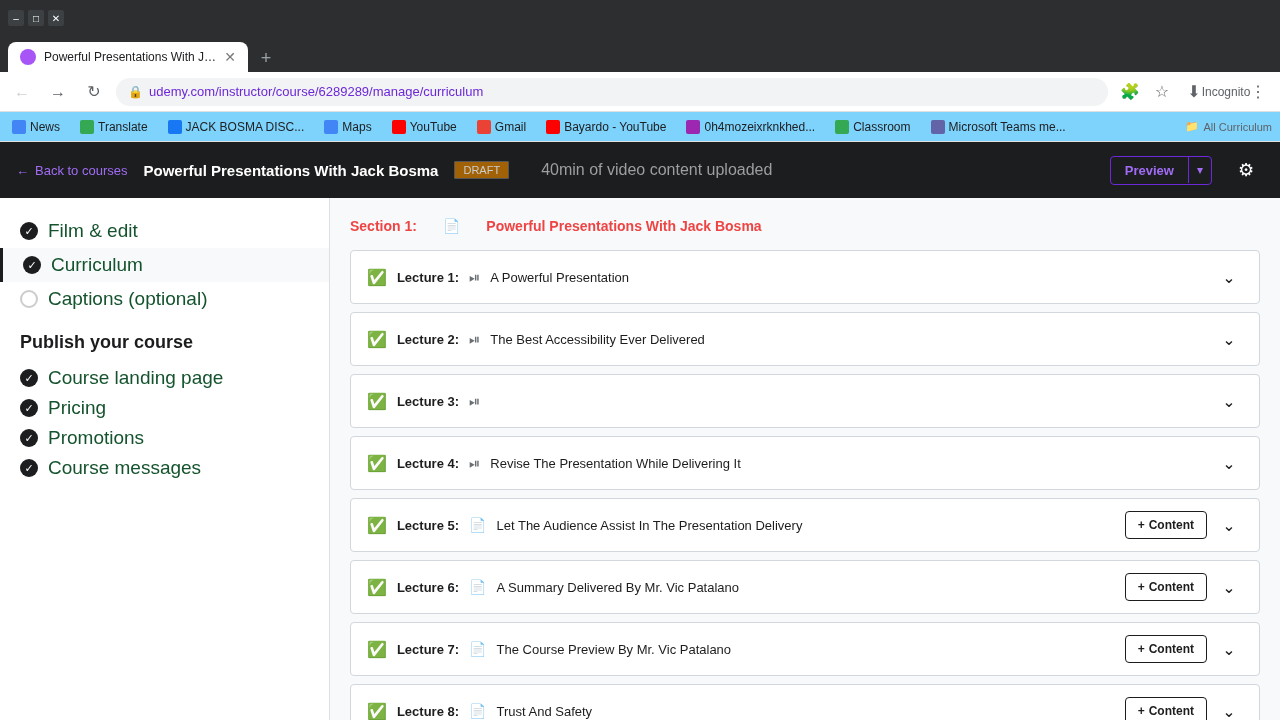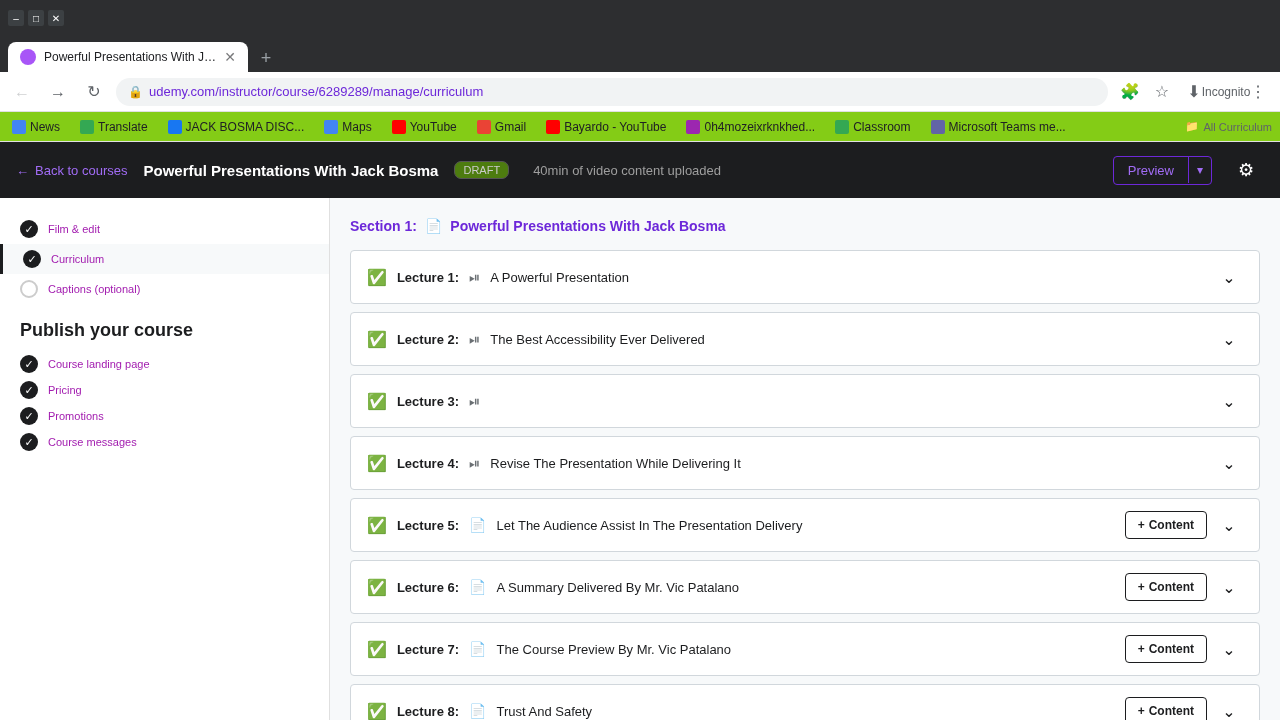--- a/index.html
+++ b/index.html
@@ -23,65 +23,65 @@
 
     .nav-bar { display: flex; align-items: center; height: 40px; background: #fff; padding: 0 8px; gap: 8px; border-bottom: 1px solid #e0e0e0; }
     .nav-btn { width: 28px; height: 28px; display: flex; align-items: center; justify-content: center; border-radius: 50%; cursor: pointer; color: #5f6368; font-size: 16px; border: none; background: none; }
     .nav-btn.disabled { opacity: 0.3; cursor: default; }
     .address-bar { flex: 1; height: 28px; background: #f1f3f4; border-radius: 14px; display: flex; align-items: center; padding: 0 12px; gap: 6px; font-size: 13px; color: #202124; cursor: text; }
     .address-bar-lock { font-size: 12px; color: #5f6368; }
     .address-text { flex: 1; font-size: 13px; color: #6d28d9; }
     .nav-actions { display: flex; gap: 4px; }
 
     
-    .bookmarks-bar { display: flex; align-items: center; height: 30px; background: #84cc16; padding: 0 8px; gap: 12px; border-bottom: 1px solid #e0e0e0; overflow: hidden; font-size: 12px; color: #202124; }
+    .bookmarks-bar { display: flex; align-items: center; height: 30px; background: #7dd3fc; padding: 0 8px; gap: 12px; border-bottom: 1px solid #e0e0e0; overflow: hidden; font-size: 12px; color: #202124; }
     .bookmark-item { display: flex; align-items: center; gap: 4px; cursor: pointer; white-space: nowrap; padding: 2px 4px; border-radius: 4px; }
     .bookmark-favicon { width: 14px; height: 14px; border-radius: 2px; background: #4285f4; flex-shrink: 0; }
     .bm-news { background: #4285f4; }
     .bm-translate { background: #34a853; }
     .bm-jack { background: #1877f2; }
     .bm-youtube { background: #ff0000; }
     .bm-gmail { background: #ea4335; }
     .bm-bayardo { background: #ff0000; }
     .bm-oh4 { background: #9c27b0; }
     .bm-classroom { background: #34a853; }
     .bm-teams { background: #6264a7; }
     .bm-all { font-size: 11px; color: #5f6368; margin-left: auto; display: flex; align-items: center; gap: 4px; }
 
     
     .app { display: flex; flex-direction: column; height: calc(720px - 142px); background: #f7f9fa; }
     .app-header { display: flex; align-items: center; height: 56px; background: #1c1d1f; padding: 0 16px; gap: 16px; flex-shrink: 0; }
     .back-link { display: flex; align-items: center; gap: 6px; color: #a16cf5; font-size: 13px; cursor: pointer; }
     .course-title { color: #fff; font-size: 15px; font-weight: 600; }
-    .draft-badge { background: #4d7c0f; color: #ccc; font-size: 11px; padding: 2px 8px; border-radius: 7px; border: 1px solid #555; }
-    .upload-info { color: #9e9e9e; font-size: 13px; margin-left: 8px; }
+    .draft-badge { background: #a16207; color: #ccc; font-size: 11px; padding: 2px 8px; border-radius: 1px; border: 1px solid #555; }
+    .upload-info { color: #9e9e9e; font-size: 16px; margin-left: 16px; }
     .header-spacer { flex: 1; }
     .preview-btn { display: flex; align-items: center; gap: 0; border: 1px solid #6d28d9; border-radius: 4px; overflow: hidden; }
-    .preview-main { background: transparent; color: #a16cf5; border: none; padding: 6px 14px; cursor: pointer; font-size: 13px; font-weight: 400; }
+    .preview-main { background: transparent; color: #a16cf5; border: none; padding: 6px 14px; cursor: pointer; font-size: 13px; font-weight: 700; }
     .preview-caret { background: transparent; color: #a16cf5; border: none; border-left: 1px solid #6d28d9; padding: 6px 8px; cursor: pointer; font-size: 12px; }
     .settings-btn { width: 36px; height: 36px; display: flex; align-items: center; justify-content: center; color: #fff; cursor: pointer; border: none; background: none; font-size: 18px; }
 
     
     .main-layout { display: flex; flex: 1; overflow: hidden; }
 
     
     .sidebar { width: 330px; background: #fff; border-right: 1px solid #e0e0e0; padding: 16px 0; overflow-y: auto; flex-shrink: 0; }
     .sidebar-item { display: flex; align-items: center; gap: 10px; padding: 6px 20px; cursor: pointer; }
     .radio-circle { width: 18px; height: 18px; border-radius: 50%; border: 2px solid #ccc; flex-shrink: 0; display: flex; align-items: center; justify-content: center; }
     .check-circle { width: 18px; height: 18px; border-radius: 50%; background: #1c1d1f; flex-shrink: 0; display: flex; align-items: center; justify-content: center; color: #fff; font-size: 11px; }
-    .sidebar-label { font-size: 11px; color: #a21caf; }
+    .sidebar-label { font-size: 19px; color: #14532d; }
 
     .publish-section { padding: 16px 20px; }
     .publish-title { font-size: 18px; font-weight: 700; color: #1c1d1f; margin-bottom: 10px; }
     .publish-item { display: flex; align-items: center; gap: 10px; padding: 4px 0; }
     .submit-btn { margin: 20px; background: #7c3aed; color: #fff; border: none; border-radius: 4px; padding: 12px 20px; font-size: 14px; font-weight: 700; cursor: pointer; width: calc(100% - 40px); text-align: center; }
 
     
     .content-area { flex: 1; overflow-y: auto; padding: 20px; background: #f7f9fa; }
-    .section-header { display: flex; align-items: center; gap: 8px; margin-bottom: 16px; font-size: 14px; font-weight: 600; color: #6d28d9; }
+    .section-header { display: flex; align-items: center; gap: 26px; margin-bottom: 16px; font-size: 14px; font-weight: 600; color: #ef4444; }
 
     .lecture-item { background: #fff; border: 1px solid #d1d7dc; border-radius: 4px; margin-bottom: 8px; }
     .lecture-row { display: flex; align-items: center; padding: 12px 16px; gap: 10px; }
     .lecture-check { color: #1c1d1f; font-size: 16px; flex-shrink: 0; }
     .lecture-label { font-size: 13px; font-weight: 600; color: #1c1d1f; flex-shrink: 0; }
     .lecture-type-icon { font-size: 14px; color: #6a6f73; flex-shrink: 0; }
     .lecture-title { font-size: 13px; color: #1c1d1f; flex: 1; }
     .lecture-actions { display: flex; align-items: center; gap: 8px; margin-left: auto; }
     .content-btn { display: flex; align-items: center; gap: 4px; border: 1px solid #1c1d1f; border-radius: 4px; padding: 6px 12px; font-size: 12px; font-weight: 600; cursor: pointer; background: #fff; color: #1c1d1f; }
     .expand-btn { width: 28px; height: 28px; display: flex; align-items: center; justify-content: center; cursor: pointer; color: #1c1d1f; font-size: 16px; border: none; background: none; }

